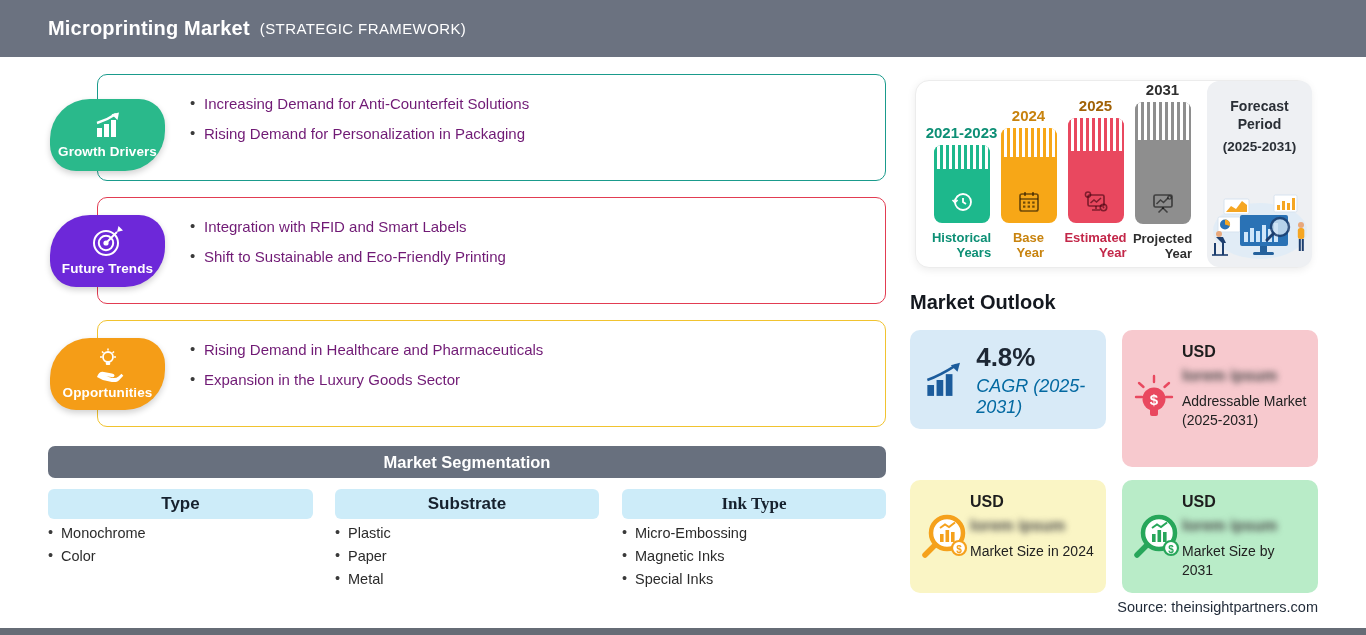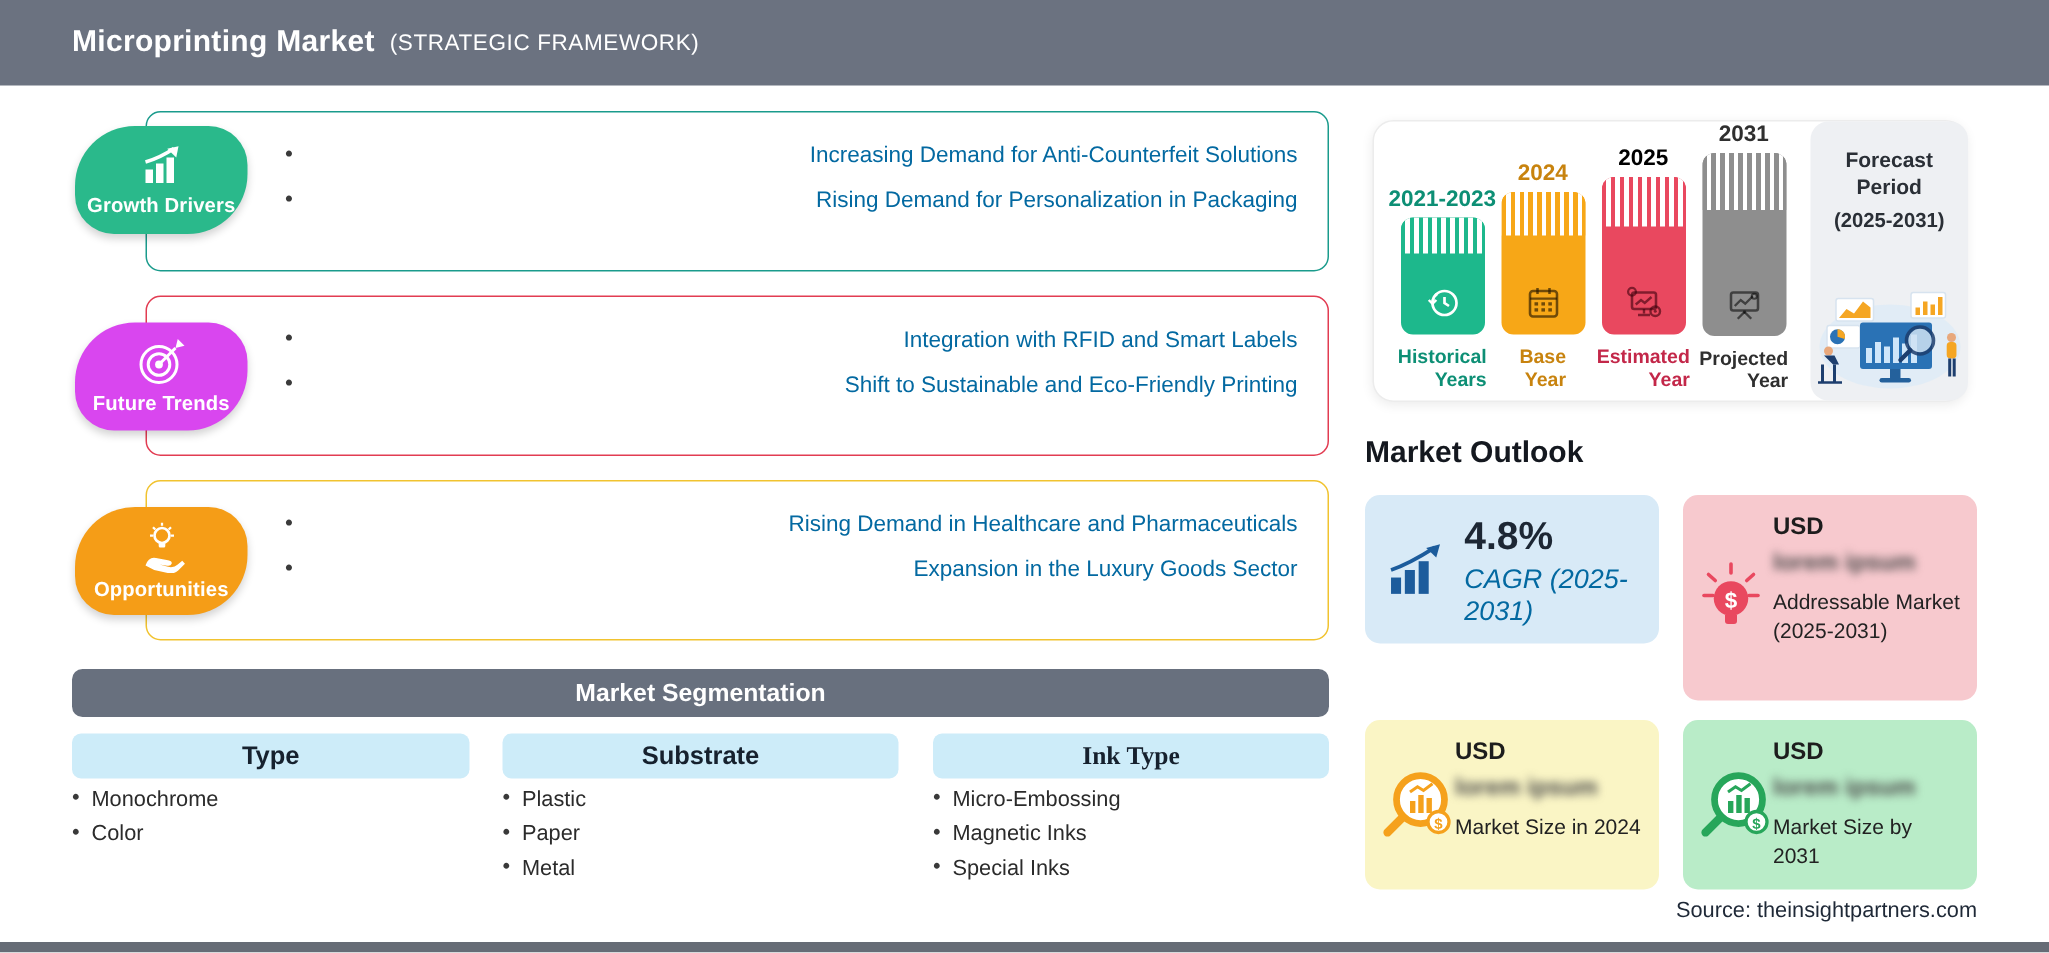--- a/index.html
+++ b/index.html
@@ -15,21 +15,21 @@
   .logo { position:absolute; top:11px; right:58px; height:40px; color:#fff; }
   .logo-the { position:absolute; left:-14px; top:11px; font-size:9px; font-weight:700; letter-spacing:1px; transform:rotate(-90deg); }
   .logo-insight { font-size:24px; font-weight:800; letter-spacing:.3px; line-height:24px; display:inline-block; }
   .logo-partners { display:block; text-align:right; font-size:12.5px; font-weight:700; margin-top:-5px; margin-right:13px; }
   .logo-lens { position:absolute; right:-11px; top:-4px; width:13px; height:13px; border:2.5px solid #fff; border-radius:50%; }
   .logo-lens::after { content:""; position:absolute; width:11px; height:2.5px; background:#fff; left:-9px; bottom:-2px; transform:rotate(35deg); }
 
   
   .fw-box { position:absolute; left:97px; width:789px; height:107px; background:#fff; border:1.5px solid #999; border-radius:10px; }
   .fw-box ul { list-style:none; padding:20px 20px 0 92px; }
-  .fw-box li { font-size:15px; color:#0369a1; margin-bottom:13px; position:relative; padding-left:14px;text-align:right; }
+  .fw-box li { font-size:15px; color:#701a75; margin-bottom:13px; position:relative; padding-left:14px; }
   .fw-box li::before { content:"•"; position:absolute; left:0; top:-1px; color:#3a3a3a; }
 
   .badge { position:absolute; left:50px; width:115px; height:72px; border-radius:40px 26px 40px 26px;
            display:flex; flex-direction:column; align-items:center; justify-content:center; gap:3px;
            box-shadow:0 3px 6px rgba(0,0,0,.18); }
   .badge-label { color:#fff; font-size:13.5px; font-weight:700; letter-spacing:.1px; }
 
   
   .seg-bar { position:absolute; left:48px; top:446px; width:838px; height:32px; background:#68707e; border-radius:7px;
              display:flex; align-items:center; justify-content:center; }
@@ -92,38 +92,38 @@
     <span class="page-subtitle">(STRATEGIC FRAMEWORK)</span>
   </div>
 </div>
 
 <div class="fw-box" style="top: 74px; border-color: rgb(26, 155, 140);">
   <ul>
     <li>Increasing Demand for Anti-Counterfeit Solutions</li>
     <li>Rising Demand for Personalization in Packaging</li>
   </ul>
 </div>
-<div class="badge" style="top: 84px; background: rgb(42, 185, 139);">
+<div class="badge" style="top: 99px; background: rgb(42, 185, 139);">
   <svg width="36" height="30" viewBox="0 0 36 30">
     <rect x="7" y="17" width="5" height="9" fill="#fff"></rect>
     <rect x="14" y="13" width="5" height="13" fill="#fff"></rect>
     <rect x="21" y="9" width="5" height="17" fill="#fff"></rect>
     <path d="M7 12 C 14 10, 20 7, 26 3" stroke="#fff" stroke-width="2.4" fill="none"></path>
     <path d="M27.5 9 L29 1.5 L21.5 3.2 Z" fill="#fff"></path>
   </svg>
   <span class="badge-label">Growth Drivers</span>
 </div>
 
 <div class="fw-box" style="top: 197px; border-color: rgb(226, 60, 82);">
   <ul>
     <li>Integration with RFID and Smart Labels</li>
     <li>Shift to Sustainable and Eco-Friendly Printing</li>
   </ul>
 </div>
-<div class="badge" style="top: 215px; background: #d946ef;">
+<div class="badge" style="top: 215px; background: #6d28d9;">
   <svg width="36" height="32" viewBox="0 0 36 32">
     <circle cx="16" cy="17" r="12" stroke="#fff" stroke-width="2" fill="none"></circle>
     <circle cx="16" cy="17" r="7.2" stroke="#fff" stroke-width="2" fill="none"></circle>
     <circle cx="16" cy="17" r="2.6" fill="#fff"></circle>
     <line x1="16" y1="17" x2="27" y2="6" stroke="#fff" stroke-width="2"></line>
     <path d="M27 6 l6 -1.5 l-4.5 -4.5 z" fill="#fff"></path>
   </svg>
   <span class="badge-label">Future Trends</span>
 </div>
 
@@ -207,21 +207,21 @@
           </g>
         </svg>
       </div>
       <div class="tl-caption" style="color: rgb(200, 131, 14);">
         <span>Base</span><br>
         <span>Year</span>
       </div>
     </div>
 
     <div class="tl-bar">
-      <div class="tl-year" style="color: #000000;">2025</div>
+      <div class="tl-year" style="color: #a16207;">2025</div>
       <div class="tl-rect" style="height: 105px; --c: #e9485f;">
         <div class="stripes" style="height: 33px;"></div>
         <svg class="tl-icon" width="26" height="24" viewBox="0 0 26 24">
           <rect x="5" y="5" width="16" height="11" rx="1.5" fill="none" stroke="rgba(60,0,12,.6)" stroke-width="1.7"></rect>
           <path d="M7.5 13 l3.5 -3 l2.5 2 l4.5 -4" fill="none" stroke="rgba(60,0,12,.6)" stroke-width="1.6"></path>
           <line x1="13" y1="16" x2="13" y2="19" stroke="rgba(60,0,12,.6)" stroke-width="1.6"></line>
           <line x1="9" y1="20" x2="17" y2="20" stroke="rgba(60,0,12,.6)" stroke-width="1.6"></line>
           <circle cx="20.5" cy="17.5" r="3.2" fill="none" stroke="rgba(60,0,12,.6)" stroke-width="1.6"></circle>
           <circle cx="20.5" cy="17.5" r="1" fill="rgba(60,0,12,.6)"></circle>
           <circle cx="5" cy="4.5" r="2.6" fill="none" stroke="rgba(60,0,12,.6)" stroke-width="1.5"></circle>

